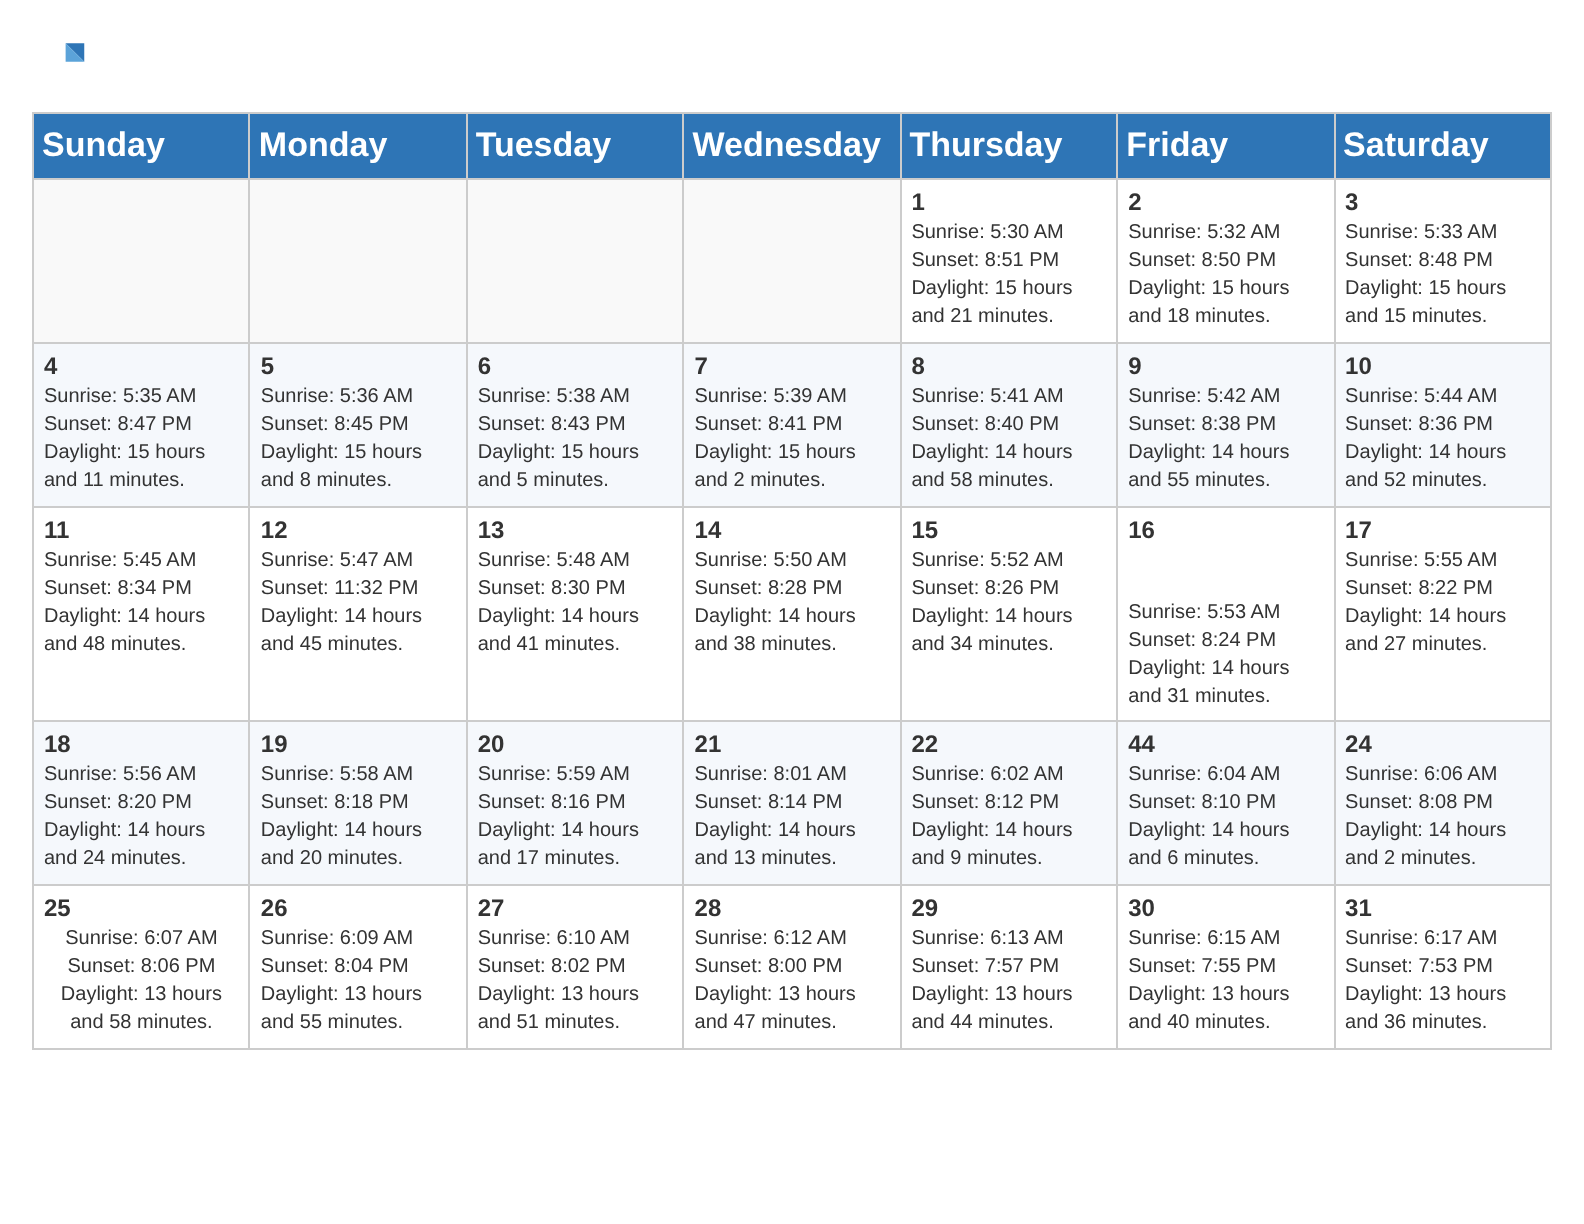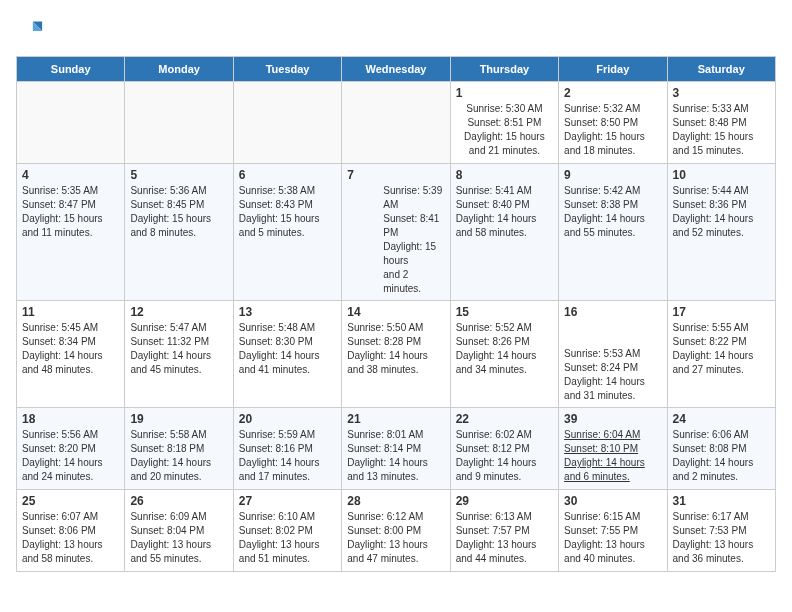--- a/index.html
+++ b/index.html
@@ -47,24 +47,24 @@
       color: #555;
     }
     table {
       width: 100%;
       border-collapse: collapse;
       table-layout: fixed;
     }
     thead th {
       background-color: #2e75b6;
       color: #fff;
-      font-size: 11px;
+      font-size: 17px;
       font-weight: bold;
       padding: 6px 4px;
-      text-align: center;
+      text-align: left;
       border: 1px solid #ccc;
     }
     tbody td {
       vertical-align: top;
       border: 1px solid #ccc;
       padding: 4px 5px;
       font-size: 10.5px;
       color: #333;
       height: 82px;
       background: #fff;
@@ -121,21 +121,21 @@
       </tr>
   </thead>
   <tbody id="calendar-body">
       <tr>
         <td class="empty-cell"></td>
         <td class="empty-cell"></td>
         <td class="empty-cell"></td>
         <td class="empty-cell"></td>
         <td>
           <span class="day-number">1</span>
-          <div class="day-info" style="white-space: pre-line; text-align: center;">Sunrise: 5:30 AM
+          <div class="day-info" style="white-space: pre-line;">Sunrise: 5:30 AM
 Sunset: 8:51 PM
 Daylight: 15 hours
 and 21 minutes.</div>
         </td>
         <td>
           <span class="day-number">2</span>
           <div class="day-info" style="white-space: pre-line;">Sunrise: 5:32 AM
 Sunset: 8:50 PM
 Daylight: 15 hours
 and 18 minutes.</div>
@@ -165,21 +165,21 @@
         </td>
         <td>
           <span class="day-number">6</span>
           <div class="day-info" style="white-space: pre-line;">Sunrise: 5:38 AM
 Sunset: 8:43 PM
 Daylight: 15 hours
 and 5 minutes.</div>
         </td>
         <td>
           <span class="day-number">7</span>
-          <div class="day-info" style="white-space: pre-line; margin-left: 36px;">Sunrise: 5:39 AM
+          <div class="day-info" style="white-space: pre-line;">Sunrise: 5:39 AM
 Sunset: 8:41 PM
 Daylight: 15 hours
 and 2 minutes.</div>
         </td>
         <td>
           <span class="day-number">8</span>
           <div class="day-info" style="white-space: pre-line;">Sunrise: 5:41 AM
 Sunset: 8:40 PM
 Daylight: 14 hours
 and 58 minutes.</div>
@@ -280,38 +280,38 @@
 and 13 minutes.</div>
         </td>
         <td>
           <span class="day-number">22</span>
           <div class="day-info" style="white-space: pre-line;">Sunrise: 6:02 AM
 Sunset: 8:12 PM
 Daylight: 14 hours
 and 9 minutes.</div>
         </td>
         <td>
-          <span class="day-number">39</span>
-          <div class="day-info" style="white-space: pre-line; text-decoration: underline;">Sunrise: 6:04 AM
+          <span class="day-number">44</span>
+          <div class="day-info" style="white-space: pre-line;">Sunrise: 6:04 AM
 Sunset: 8:10 PM
 Daylight: 14 hours
 and 6 minutes.</div>
         </td>
         <td>
           <span class="day-number">24</span>
           <div class="day-info" style="white-space: pre-line;">Sunrise: 6:06 AM
 Sunset: 8:08 PM
 Daylight: 14 hours
 and 2 minutes.</div>
         </td>
       </tr>
       <tr>
         <td>
           <span class="day-number">25</span>
-          <div class="day-info" style="white-space: pre-line;">Sunrise: 6:07 AM
+          <div class="day-info" style="white-space: pre-line; text-align: center;">Sunrise: 6:07 AM
 Sunset: 8:06 PM
 Daylight: 13 hours
 and 58 minutes.</div>
         </td>
         <td>
           <span class="day-number">26</span>
           <div class="day-info" style="white-space: pre-line;">Sunrise: 6:09 AM
 Sunset: 8:04 PM
 Daylight: 13 hours
 and 55 minutes.</div>

